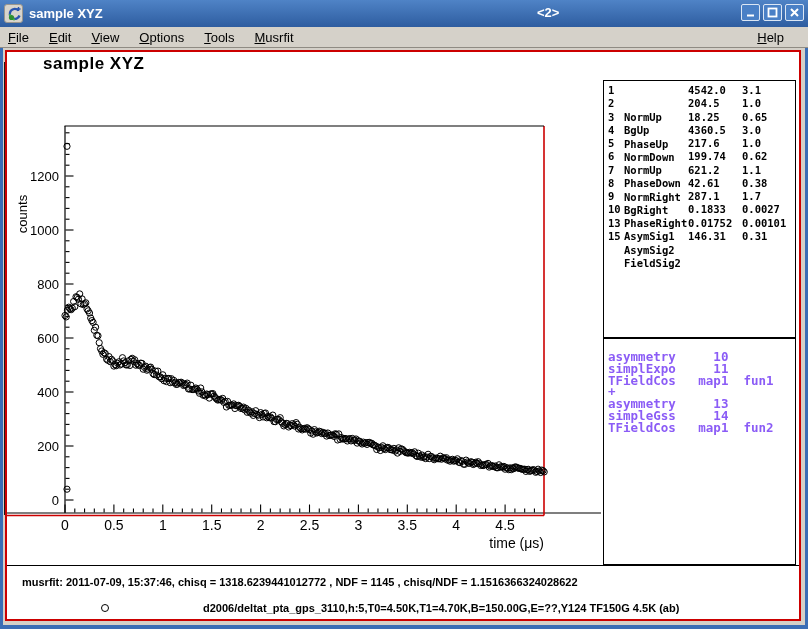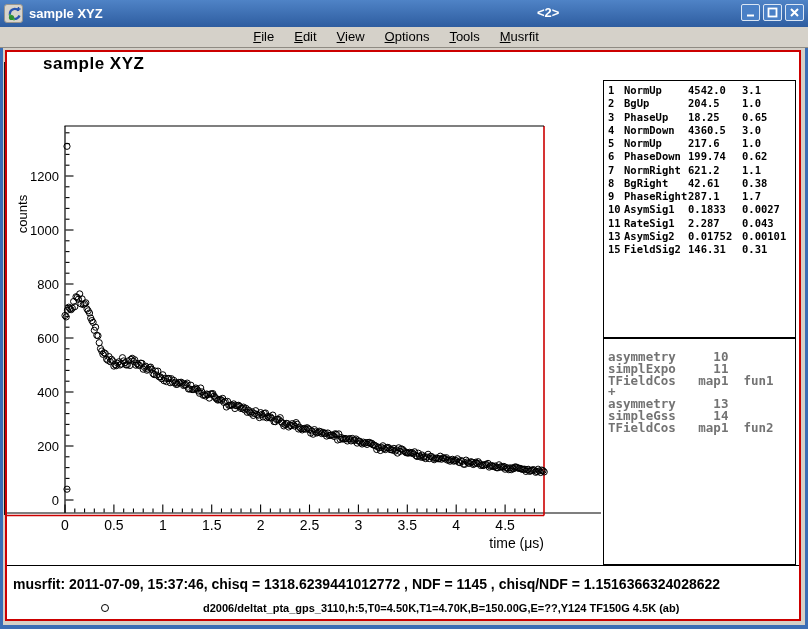--- a/index.html
+++ b/index.html
@@ -22,21 +22,20 @@
   .tb-title{white-space:nowrap;}
   .tb-center{position:absolute;left:537px;top:5px;font-weight:bold;}
   .tb-buttons{position:absolute;right:4px;top:4px;display:flex;gap:3px;}
   .tb-btn{width:19px;height:17px;background:#4a80c6;border:1px solid #dbe6f4;border-radius:2px;display:flex;align-items:center;justify-content:center;padding:0;cursor:pointer;}
   
   .menubar{
     position:absolute; left:0; top:27px; right:0; height:21px;
     background:#d5d1c9; border-bottom:1px solid #8f8b83;
     display:flex; align-items:center; font-size:13px; color:#000;
     padding:0 6px;
-    flex-direction:column;
   }
   .menu-item{padding:2px 8px 2px 2px; margin-right:10px; cursor:default; white-space:nowrap;}
   .menu-item .u{text-decoration:underline;}
   .menu-spacer{flex:1;}
   
   .canvas-outer{
     position:absolute; left:3px; right:3px; top:48px; bottom:4px;
     background:#d4d0c8;
   }
   .pad-edge-left{position:absolute;left:1px;top:14px;bottom:110px;width:1px;background:#1a1a1a;}
@@ -52,36 +51,36 @@
   
   .param-box{
     position:absolute; left:596px; top:28px; width:193px; height:258px;
     border:1px solid #000; background:#fff;
     font-family:"DejaVu Sans Mono","Liberation Mono",monospace;
     font-weight:bold; font-size:10.5px; color:#000;
     padding:3px 0 0 4px; overflow:hidden;
   }
   .param-row{display:flex; height:13.25px; line-height:13.25px; white-space:pre;}
   .param-no{width:16px; flex:0 0 auto;}
-  .param-name{width:64px; flex:0 0 auto;}
+  .param-name{width:64px; flex:0 0 auto;margin-top:27px;}
   .param-value{width:54px; flex:0 0 auto;}
   .param-err{flex:1;}
   .theory-box{
     position:absolute; left:596px; top:286px; width:193px; height:227px;
     border:1px solid #000; background:#fff;
     font-family:"DejaVu Sans Mono","Liberation Mono",monospace;
-    font-weight:bold; font-size:12.5px; color:#737373;
+    font-weight:bold; font-size:12.5px; color:#8b5cf6;
     padding:12px 0 8px 4px; overflow:hidden;
   }
   .theory-line{white-space:pre; height:11.8px; line-height:11.8px;}
   
   .info-divider{position:absolute; left:0; right:0; top:513px; height:1px; background:#000;}
   .fit-info{
-    position:absolute; left:6px; top:524px;
-    font-size:14px; font-weight:bold; color:#000; white-space:nowrap;
+    position:absolute; left:15px; top:524px;
+    font-size:11px; font-weight:bold; color:#000; white-space:nowrap;
   }
   .legend-marker{
     position:absolute; left:94px; top:552px; width:8px; height:8px;
     border:1.2px solid #000; border-radius:50%; background:#fff;
   }
   .legend-text{
     position:absolute; left:196px; top:550px;
     font-size:11px; font-weight:bold; color:#000; white-space:nowrap;
   }
 </style>
@@ -654,21 +653,20 @@
           <div class="param-row"><span class="param-no">1</span><span class="param-name">NormUp</span><span class="param-value">4542.0</span><span class="param-err">3.1</span></div>
           <div class="param-row"><span class="param-no">2</span><span class="param-name">BgUp</span><span class="param-value">204.5</span><span class="param-err">1.0</span></div>
           <div class="param-row"><span class="param-no">3</span><span class="param-name">PhaseUp</span><span class="param-value">18.25</span><span class="param-err">0.65</span></div>
           <div class="param-row"><span class="param-no">4</span><span class="param-name">NormDown</span><span class="param-value">4360.5</span><span class="param-err">3.0</span></div>
           <div class="param-row"><span class="param-no">5</span><span class="param-name">NormUp</span><span class="param-value">217.6</span><span class="param-err">1.0</span></div>
           <div class="param-row"><span class="param-no">6</span><span class="param-name">PhaseDown</span><span class="param-value">199.74</span><span class="param-err">0.62</span></div>
           <div class="param-row"><span class="param-no">7</span><span class="param-name">NormRight</span><span class="param-value">621.2</span><span class="param-err">1.1</span></div>
           <div class="param-row"><span class="param-no">8</span><span class="param-name">BgRight</span><span class="param-value">42.61</span><span class="param-err">0.38</span></div>
           <div class="param-row"><span class="param-no">9</span><span class="param-name">PhaseRight</span><span class="param-value">287.1</span><span class="param-err">1.7</span></div>
           <div class="param-row"><span class="param-no">10</span><span class="param-name">AsymSig1</span><span class="param-value">0.1833</span><span class="param-err">0.0027</span></div>
-          <div class="param-row"><span class="param-no">11</span><span class="param-name">RateSig1</span><span class="param-value">2.287</span><span class="param-err">0.043</span></div>
           <div class="param-row"><span class="param-no">13</span><span class="param-name">AsymSig2</span><span class="param-value">0.01752</span><span class="param-err">0.00101</span></div>
           <div class="param-row"><span class="param-no">15</span><span class="param-name">FieldSig2</span><span class="param-value">146.31</span><span class="param-err">0.31</span></div>
         </div>
 
       <div class="theory-box" id="theory-box">
           <div class="theory-line">asymmetry     10</div>
           <div class="theory-line">simplExpo     11</div>
           <div class="theory-line">TFieldCos   map1  fun1</div>
           <div class="theory-line">+</div>
           <div class="theory-line">asymmetry     13</div>

